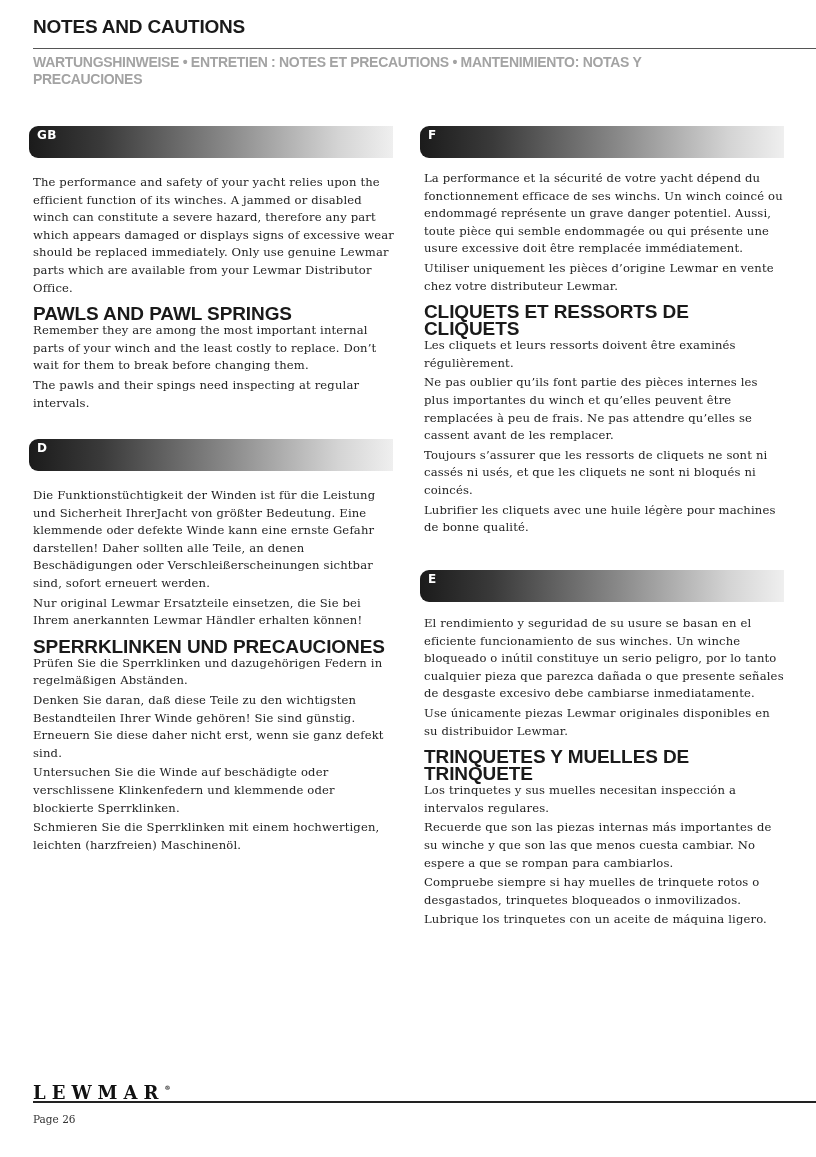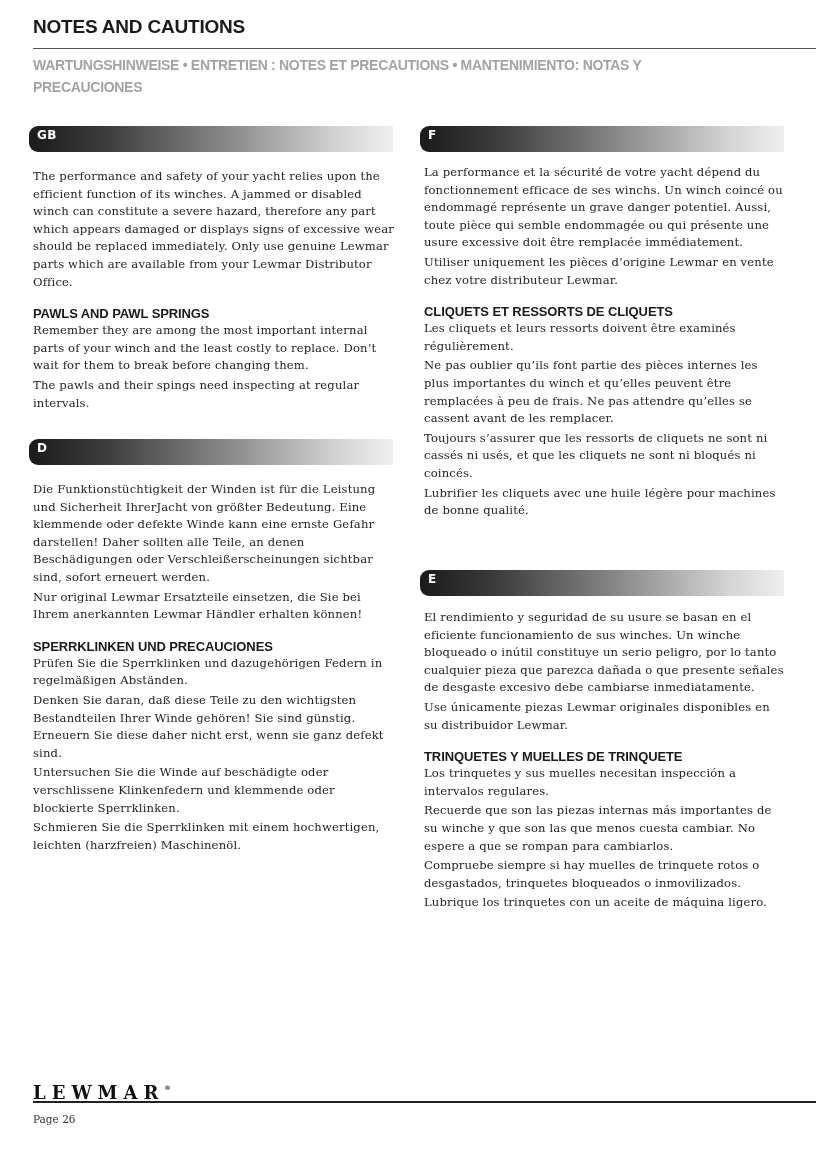--- a/index.html
+++ b/index.html
@@ -5,44 +5,44 @@
   html, body { margin: 0; padding: 0; background: #ffffff; }
   body { width: 816px; height: 1157px; position: relative; overflow: hidden; color: #1e1e1e; }
   .title {
     position: absolute; left: 33px; top: 16px;
     font-family: "Liberation Sans", sans-serif; font-weight: bold; font-size: 19px; letter-spacing: -0.2px;
     color: #1a1a1a; margin: 0;
   }
   .title-rule { position: absolute; left: 33px; top: 48px; width: 783px; height: 1px; background: #555; }
   .subtitle {
     position: absolute; left: 33px; top: 54px; width: 720px;
-    font-family: "Liberation Sans", sans-serif; font-weight: bold; font-size: 14px; line-height: 22px;
+    font-family: "Liberation Sans", sans-serif; font-weight: bold; font-size: 14px; line-height: 17px;
     color: #a3a3a3; letter-spacing: -0.3px;
   }
   .col { position: absolute; width: 362px; }
   .col-left { left: 33px; }
   .col-right { left: 424px; }
   .lang-bar {
-    height: 26px; border-radius: 9px 0 0 9px;
+    height: 32px; border-radius: 9px 0 0 9px;
     background: linear-gradient(to right, #1b1b1b 0%, #3a3a3a 20%, #8a8a8a 55%, #d4d4d4 85%, #efefef 100%);
     position: relative; margin-left: -4px; width: 364px;
   }
   .lang-bar .code {
     position: absolute; left: 8px; top: 2px;
     font-family: "DejaVu Sans", sans-serif; font-weight: bold; font-size: 12px; color: #ffffff;
     letter-spacing: 0.5px;
   }
   .body-text {
     font-family: "DejaVu Serif", serif; font-size: 11.6px; line-height: 17.6px; color: #222;
     letter-spacing: 0.15px; margin: 0;
   }
   .body-text p { margin: 0 0 2px 0; }
   .heading {
-    font-family: "Liberation Sans", sans-serif; font-weight: bold; font-size: 13px; line-height: 17px;
-    color: #1a1a1a; margin: 14px 0 0 0; letter-spacing: -0.1px;
+    font-family: "Liberation Sans", sans-serif; font-weight: bold; font-size: 19px; line-height: 17px;
+    color: #1a1a1a; margin: 8px 0 0 0; letter-spacing: -0.1px;
   }
   .footer-logo {
     position: absolute; left: 33px; top: 1082px;
     font-family: "DejaVu Serif", serif; font-weight: bold; font-size: 18px; letter-spacing: 6px; color: #111;
   }
   .footer-logo sup { font-size: 6px; letter-spacing: 0; vertical-align: top; position: relative; top: 2px; }
   .footer-rule { position: absolute; left: 33px; top: 1101px; width: 783px; height: 2px; background: #222; }
   .page-num {
     position: absolute; left: 33px; top: 1113px;
     font-family: "DejaVu Serif", serif; font-size: 10.5px; color: #333;

